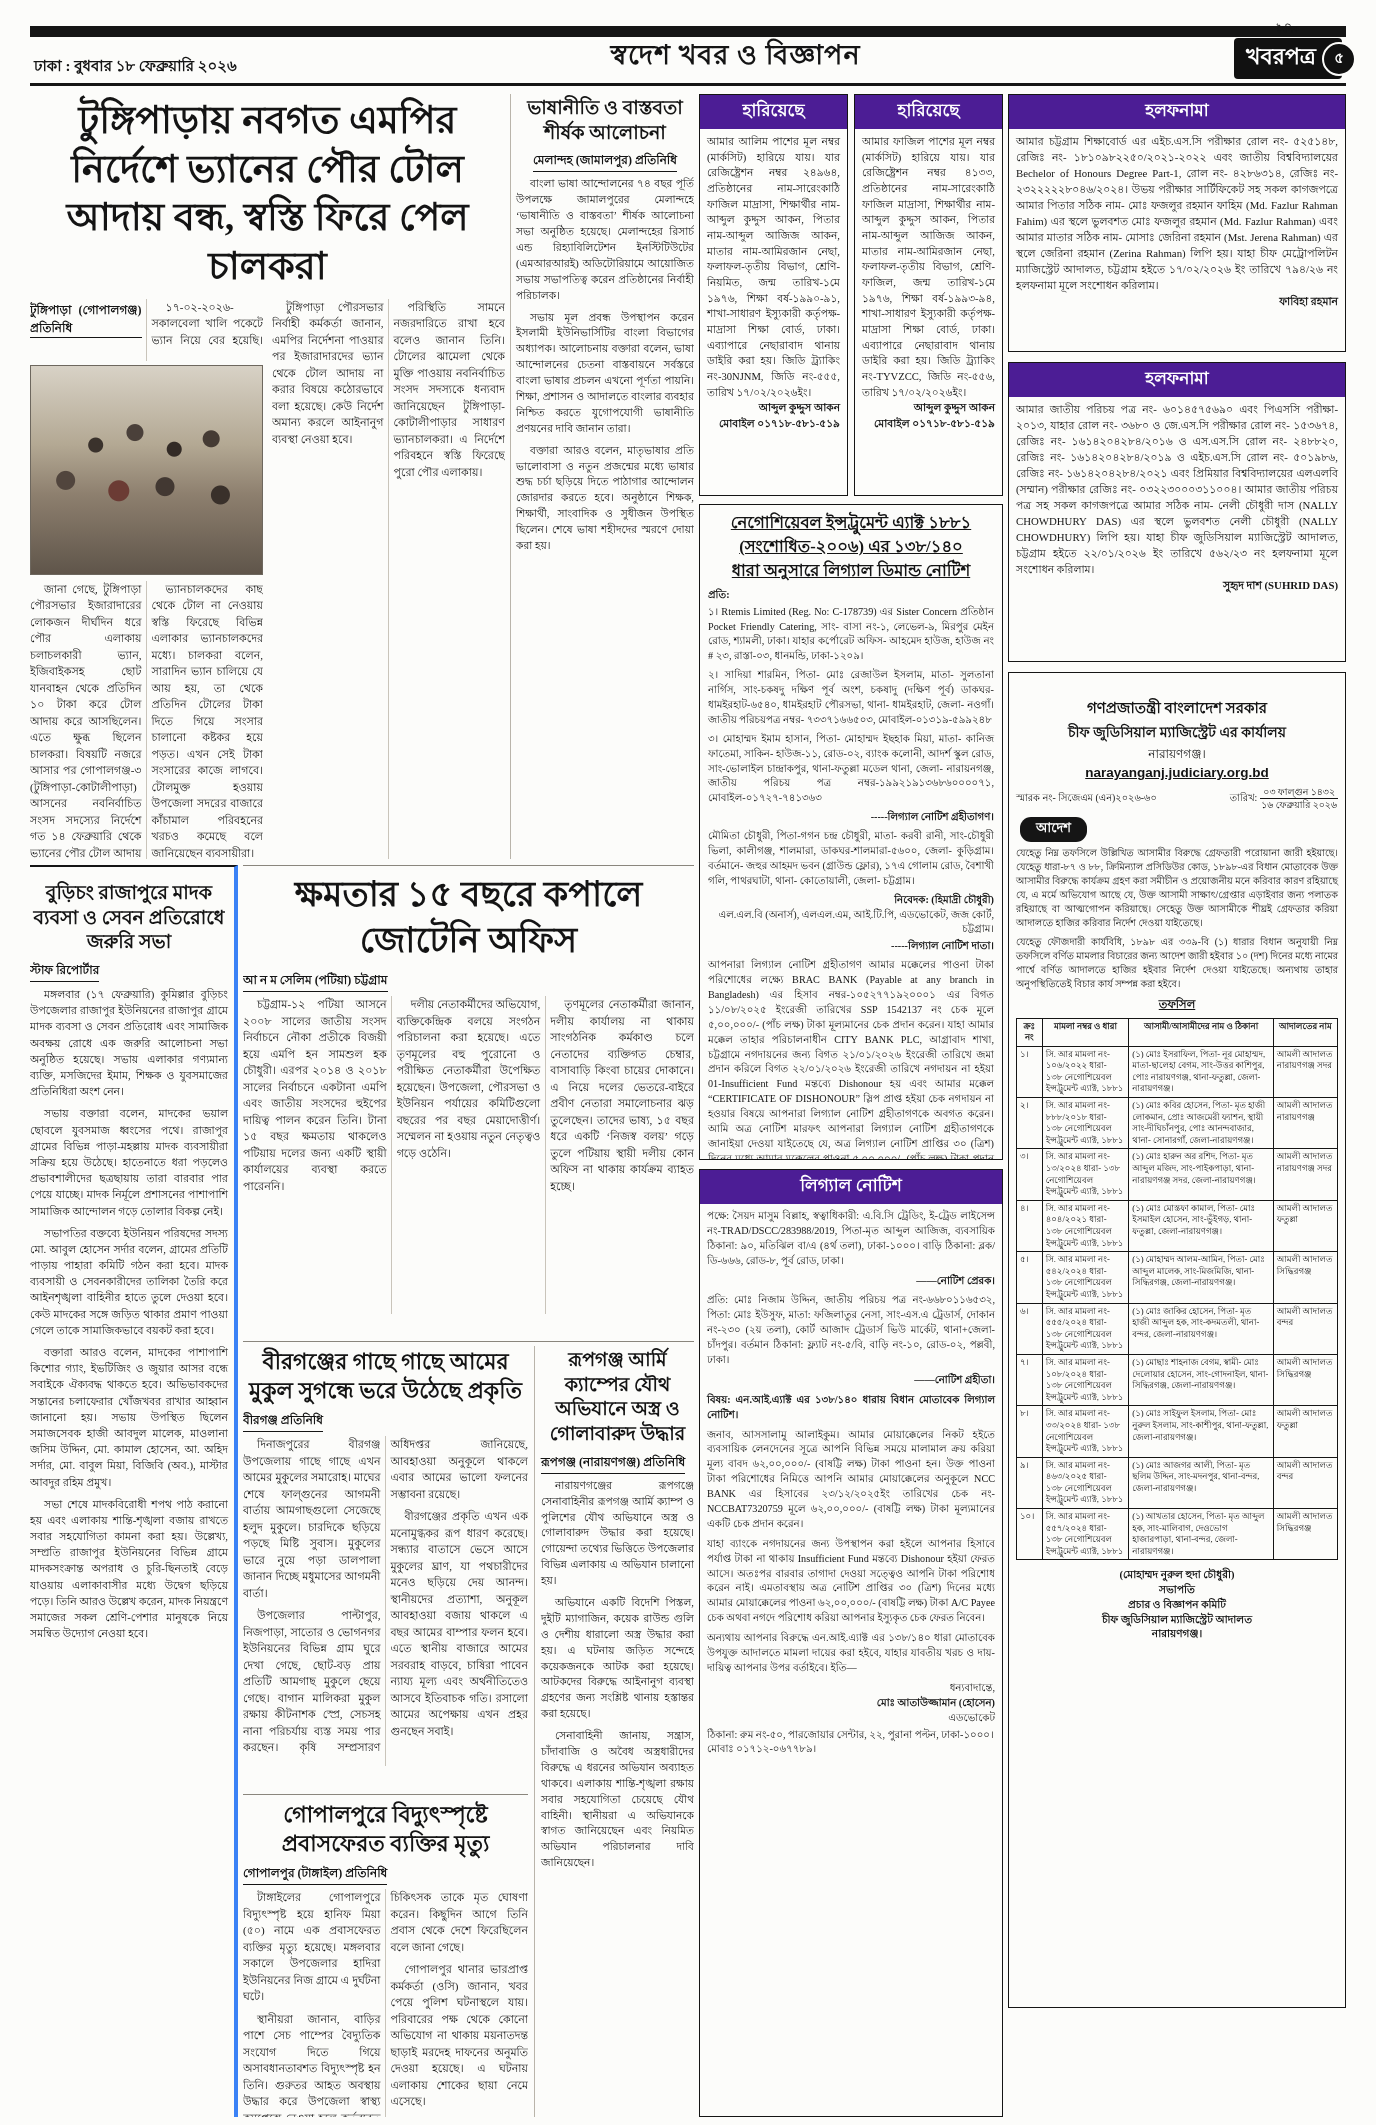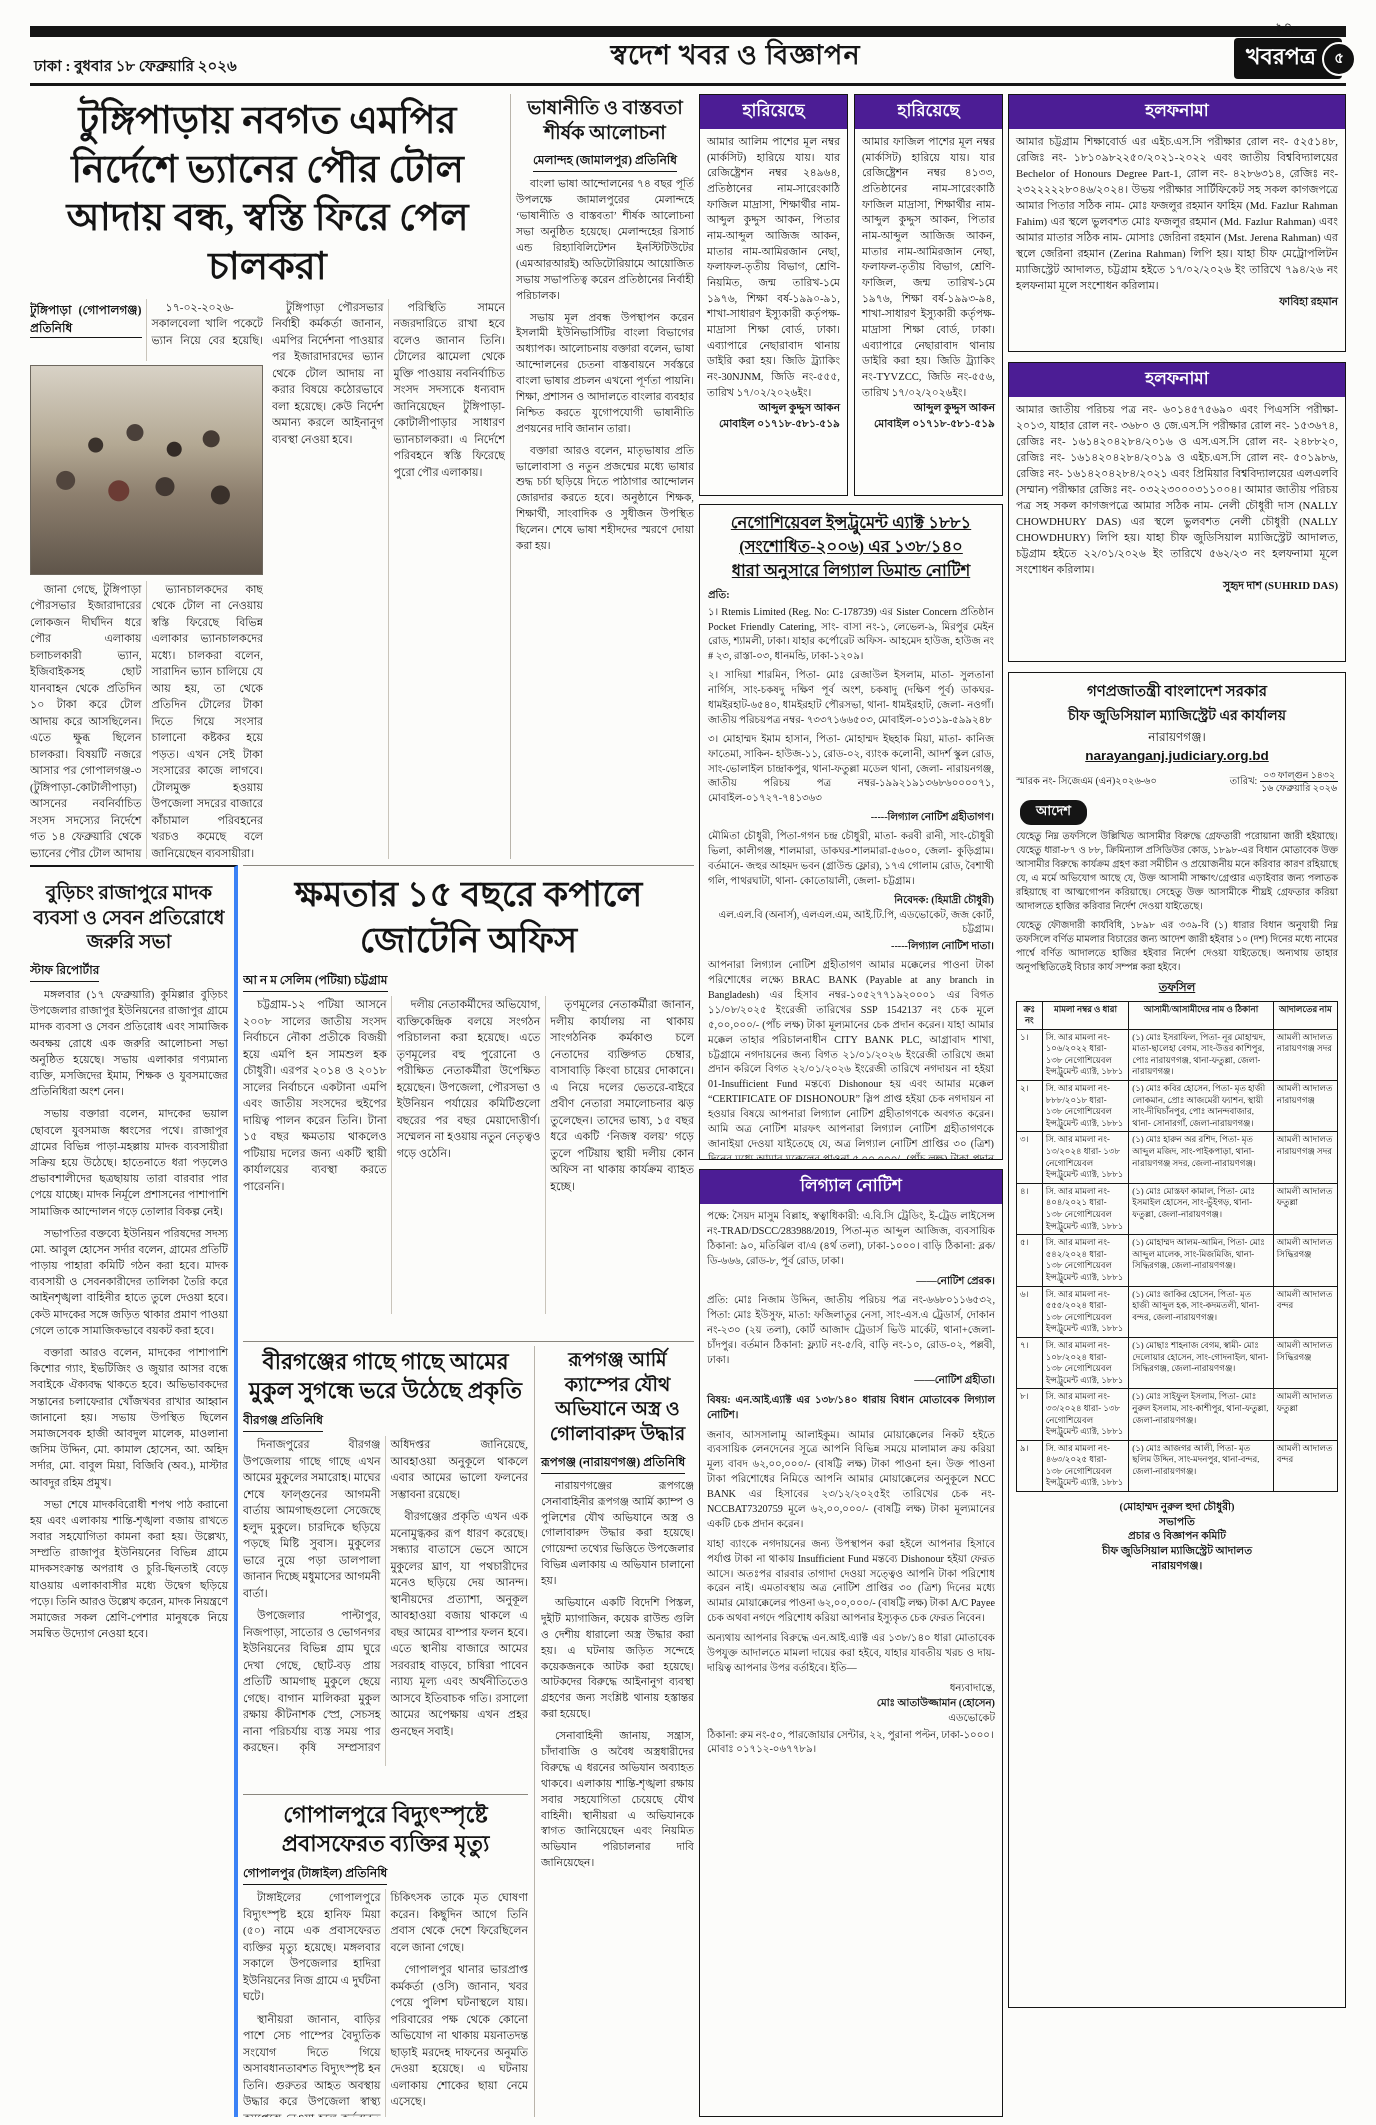--- a/index.html
+++ b/index.html
@@ -68,21 +68,21 @@
 
   .legalbox{border:1.5px solid #151515;flex:1;overflow:hidden;display:flex;flex-direction:column;}
   .legal-body{padding:5px 7px;font-size:10.2px;line-height:1.46;text-align:justify;overflow:hidden;}
   .legal-body p{margin:0 0 5px 0;}
 
   .affbox{border:1.5px solid #151515;margin-bottom:10px;overflow:hidden;}
   .affbox .nbox-body{font-size:10.8px;}
   .aff1{height:256px;}
   .aff2{height:298px;}
 
-  .courtbox{border:1.5px solid #151515;height:1336px;overflow:hidden;padding:6px 7px;box-sizing:border-box;}
+  .courtbox{border:1.5px solid #151515;height:1336px;overflow:hidden;padding:23px 7px;box-sizing:border-box;}
   .court-center{text-align:center;}
   .court-gov{font-weight:800;font-size:15px;}
   .court-office{font-weight:800;font-size:14px;}
   .court-place{font-size:12px;}
   .court-web{font-weight:800;font-size:13.5px;text-decoration:underline;font-family:"Liberation Sans",sans-serif;}
   .memo-row{display:flex;justify-content:space-between;align-items:center;font-size:9.8px;margin:6px 0 4px 0;}
   .date-stack{text-align:center;font-size:9.4px;line-height:1.3;}
   .date-top{border-bottom:1px solid #151515;padding:0 3px;}
   .order-badge{background:#151515;color:#fff;border-radius:11px;padding:1px 16px 3px 16px;font-weight:800;font-size:13px;display:inline-block;margin:2px 0 4px 4px;}
   .court-par{font-size:9.6px;line-height:1.45;text-align:justify;margin:0 0 5px 0;}
@@ -307,20 +307,26 @@
                 <td>সি. আর মামলা নং- ৩৩/২০২৪ ধারা- ১৩৮ নেগোশিয়েবল ইন্সট্রুমেন্ট এ্যাক্ট, ১৮৮১</td>
                 <td>(১) মোঃ সাইফুল ইসলাম, পিতা- মোঃ নুরুল ইসলাম, সাং-কাশীপুর, থানা-ফতুল্লা, জেলা-নারায়ণগঞ্জ।</td>
                 <td class="c-court">আমলী আদালত ফতুল্লা</td>
               </tr>
             <tr>
                 <td class="c-no">৯।</td>
                 <td>সি. আর মামলা নং- ৪৬৩/২০২৫ ধারা- ১৩৮ নেগোশিয়েবল ইন্সট্রুমেন্ট এ্যাক্ট, ১৮৮১</td>
                 <td>(১) মোঃ আজগর আলী, পিতা- মৃত ছলিম উদ্দিন, সাং-মদনপুর, থানা-বন্দর, জেলা-নারায়ণগঞ্জ।</td>
                 <td class="c-court">আমলী আদালত বন্দর</td>
               </tr>
+            <tr>
+                <td class="c-no">১০।</td>
+                <td>সি. আর মামলা নং- ৫৫৭/২০২৪ ধারা- ১৩৮ নেগোশিয়েবল ইন্সট্রুমেন্ট এ্যাক্ট, ১৮৮১</td>
+                <td>(১) আখতার হোসেন, পিতা- মৃত আব্দুল হক, সাং-মালিবাগ, দেওভোগ হাজারপাড়া, থানা-বন্দর, জেলা-নারায়ণগঞ্জ।</td>
+                <td class="c-court">আমলী আদালত সিদ্ধিরগঞ্জ</td>
+              </tr>
           </tbody>
         </table>
         <div class="court-sig">
           <div>(মোহাম্মদ নুরুল হুদা চৌধুরী)</div>
           <div>সভাপতি</div>
           <div>প্রচার ও বিজ্ঞাপন কমিটি</div>
           <div>চীফ জুডিসিয়াল ম্যাজিস্ট্রেট আদালত</div>
           <div>নারায়ণগঞ্জ।</div>
         </div>
       </div>

